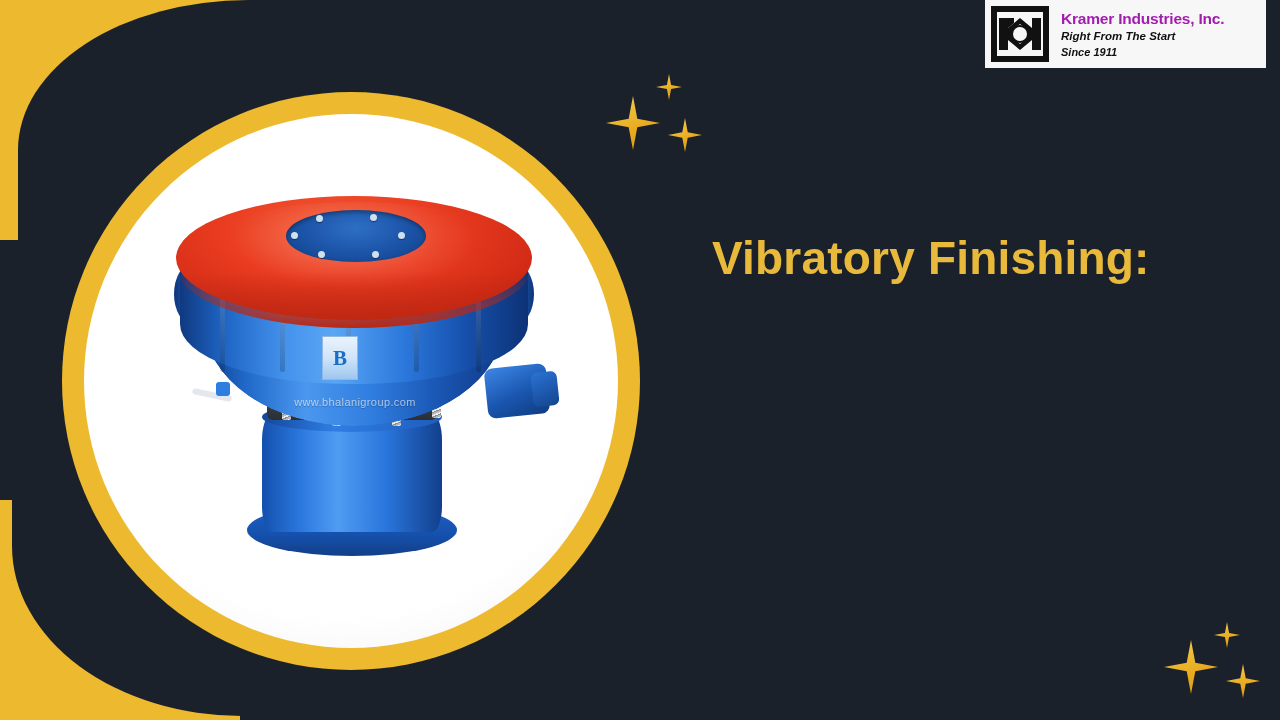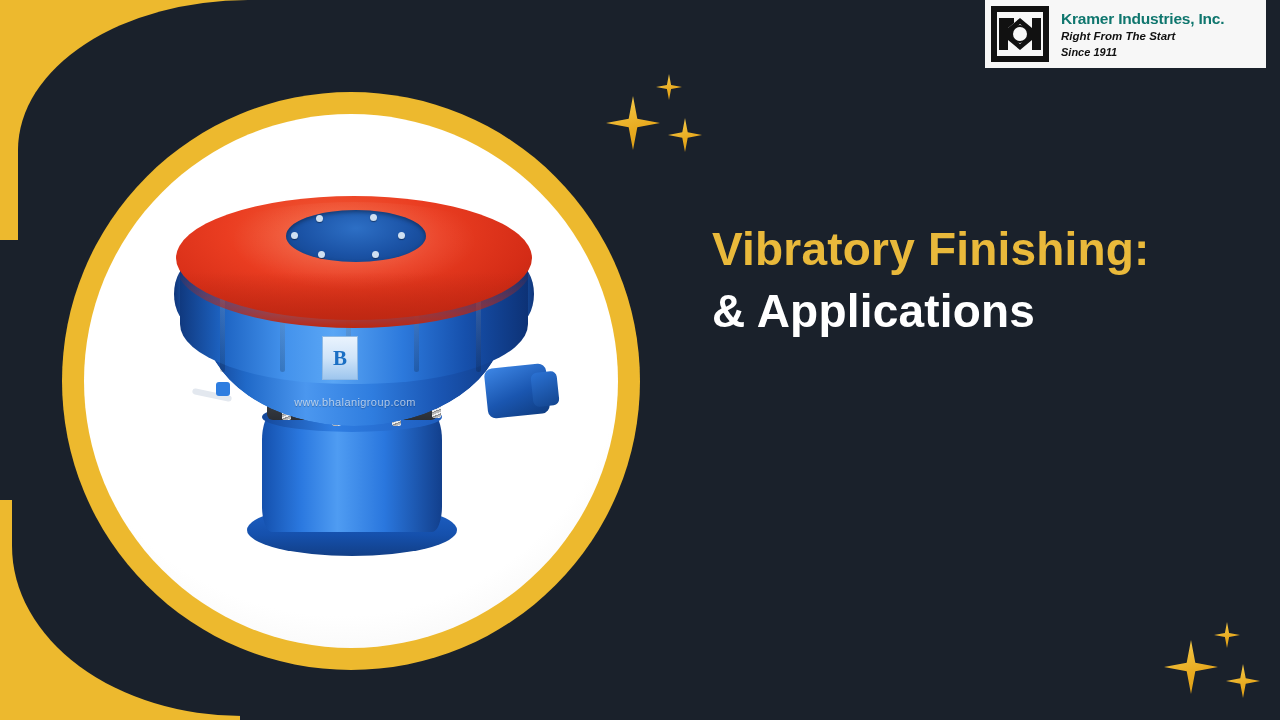--- a/index.html
+++ b/index.html
@@ -337,21 +337,21 @@
   .s-small { width: 26px; height: 26px; clip-path: polygon(50% 0%, 58% 42%, 100% 50%, 58% 58%, 50% 100%, 42% 58%, 0% 50%, 42% 42%); }
   .s-mid   { width: 34px; height: 34px; clip-path: polygon(50% 0%, 58% 42%, 100% 50%, 58% 58%, 50% 100%, 42% 58%, 0% 50%, 42% 42%); }
 
   .sg-top    { left: 600px; top: 68px; width: 120px; height: 110px; }
   .sg-bottom { left: 1160px; top: 618px; width: 120px; height: 102px; }
 
   
   .headline {
     position: absolute;
     left: 712px;
-    top: 219px;
+    top: 228px;
     width: 548px;
   }
   .headline-line {
     font-size: 46px;
     line-height: 1.34;
     font-weight: bold;
     color: #ffffff;
     letter-spacing: .2px;
     white-space: nowrap;
   }
@@ -391,21 +391,21 @@
   }
   .logo-mark-glyph {
     position: relative;
     width: 42px;
     height: 32px;
   }
   .logo-text { line-height: 1; }
   .logo-name {
     font-size: 15.5px;
     font-weight: bold;
-    color: #0f766e;
+    color: #a21caf;
     letter-spacing: -.2px;
     margin-bottom: 5px;
   }
   .logo-tag {
     font-size: 11.5px;
     font-weight: bold;
     font-style: italic;
     color: #111111;
     margin-bottom: 4px;
   }
@@ -482,21 +482,20 @@
   </div>
 
   <div class="sparkle-group sg-bottom">
     <div class="sparkle s-big" style="left:4px;  top:22px;"></div>
     <div class="sparkle s-small" style="left:54px; top:4px;"></div>
     <div class="sparkle s-mid" style="left:66px; top:46px;"></div>
   </div>
 
   <div class="headline">
     <div class="headline-line accent">Vibratory Finishing:</div>
-    <div class="headline-line">&amp; Applications</div>
   </div>
 
   <div class="logo-card">
     <div class="logo-mark">
       <div class="logo-mark-inner">
         <svg class="logo-mark-glyph" viewBox="0 0 42 32">
           <path d="M0 0 H9 V10 L15 5 V0 H0 Z" fill="#111"></path>
           <path d="M0 0 H9 V32 H0 Z" fill="#111"></path>
           <path d="M9 10 L21 0 L21 6 L13 13 L13 19 L21 26 L21 32 L9 22 Z" fill="#111"></path>
           <path d="M42 0 H33 V32 H42 Z" fill="#111"></path>

